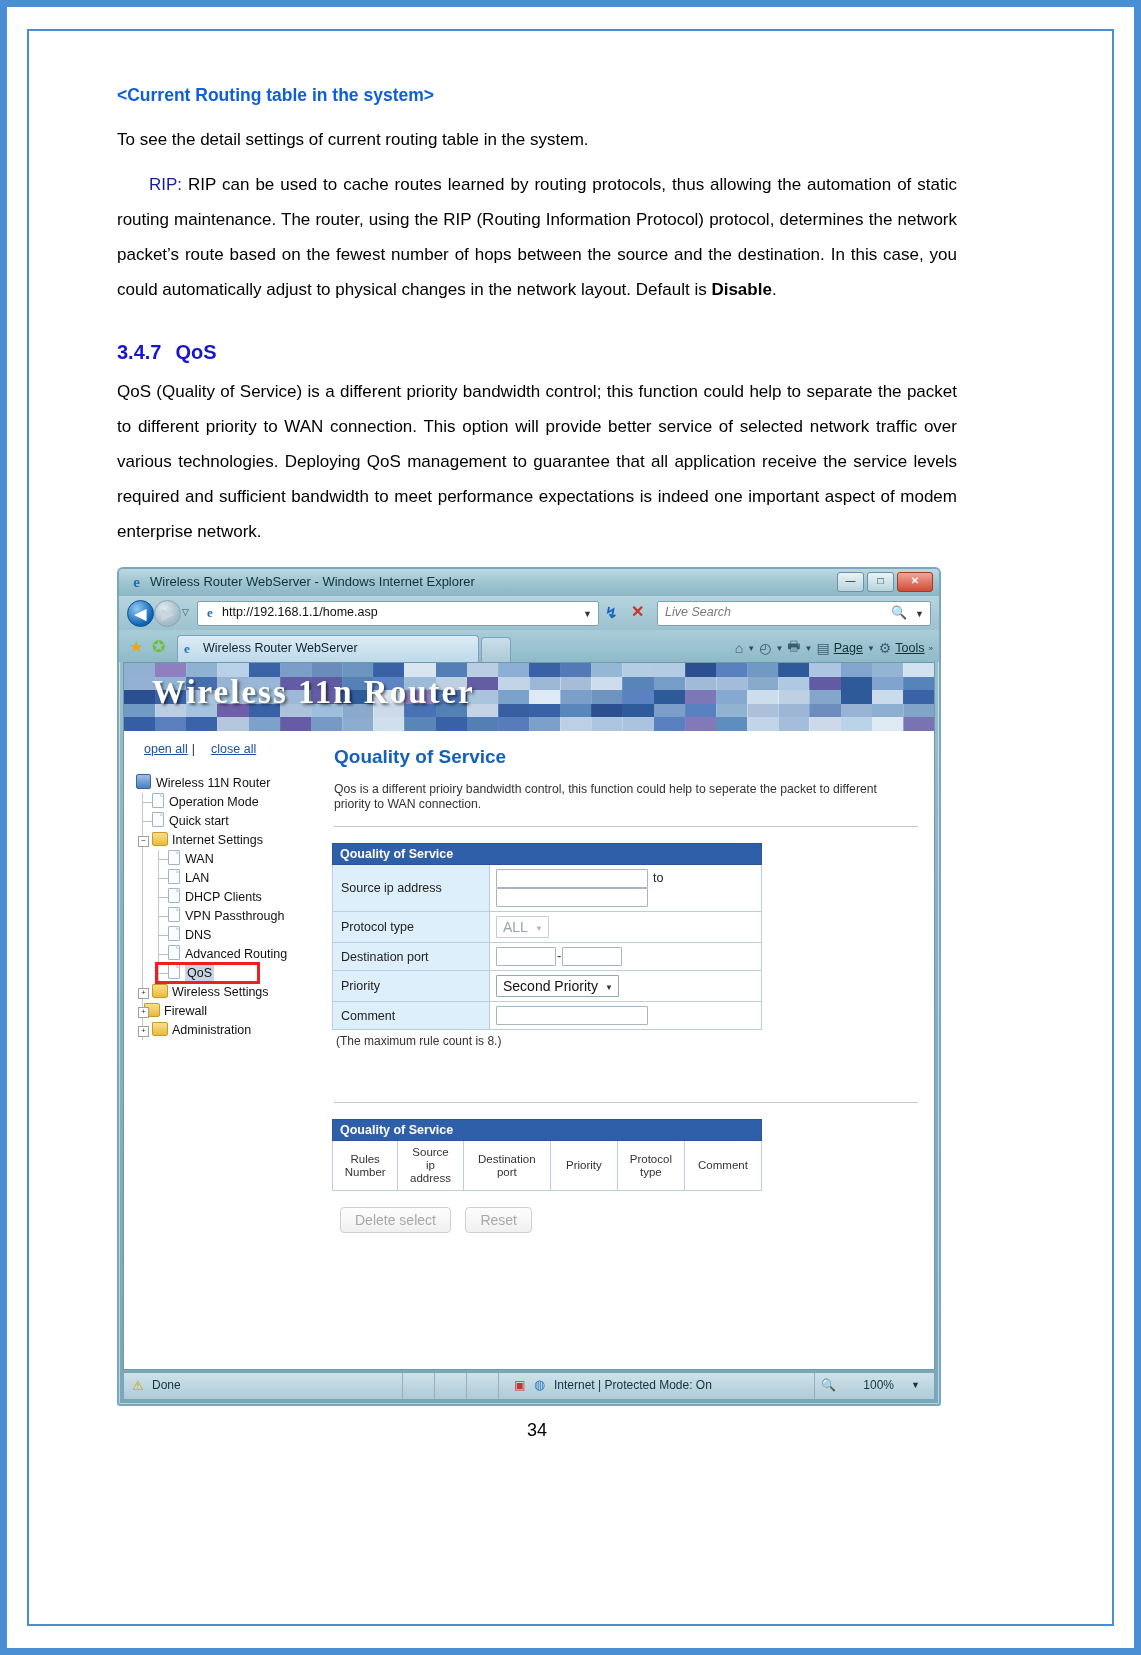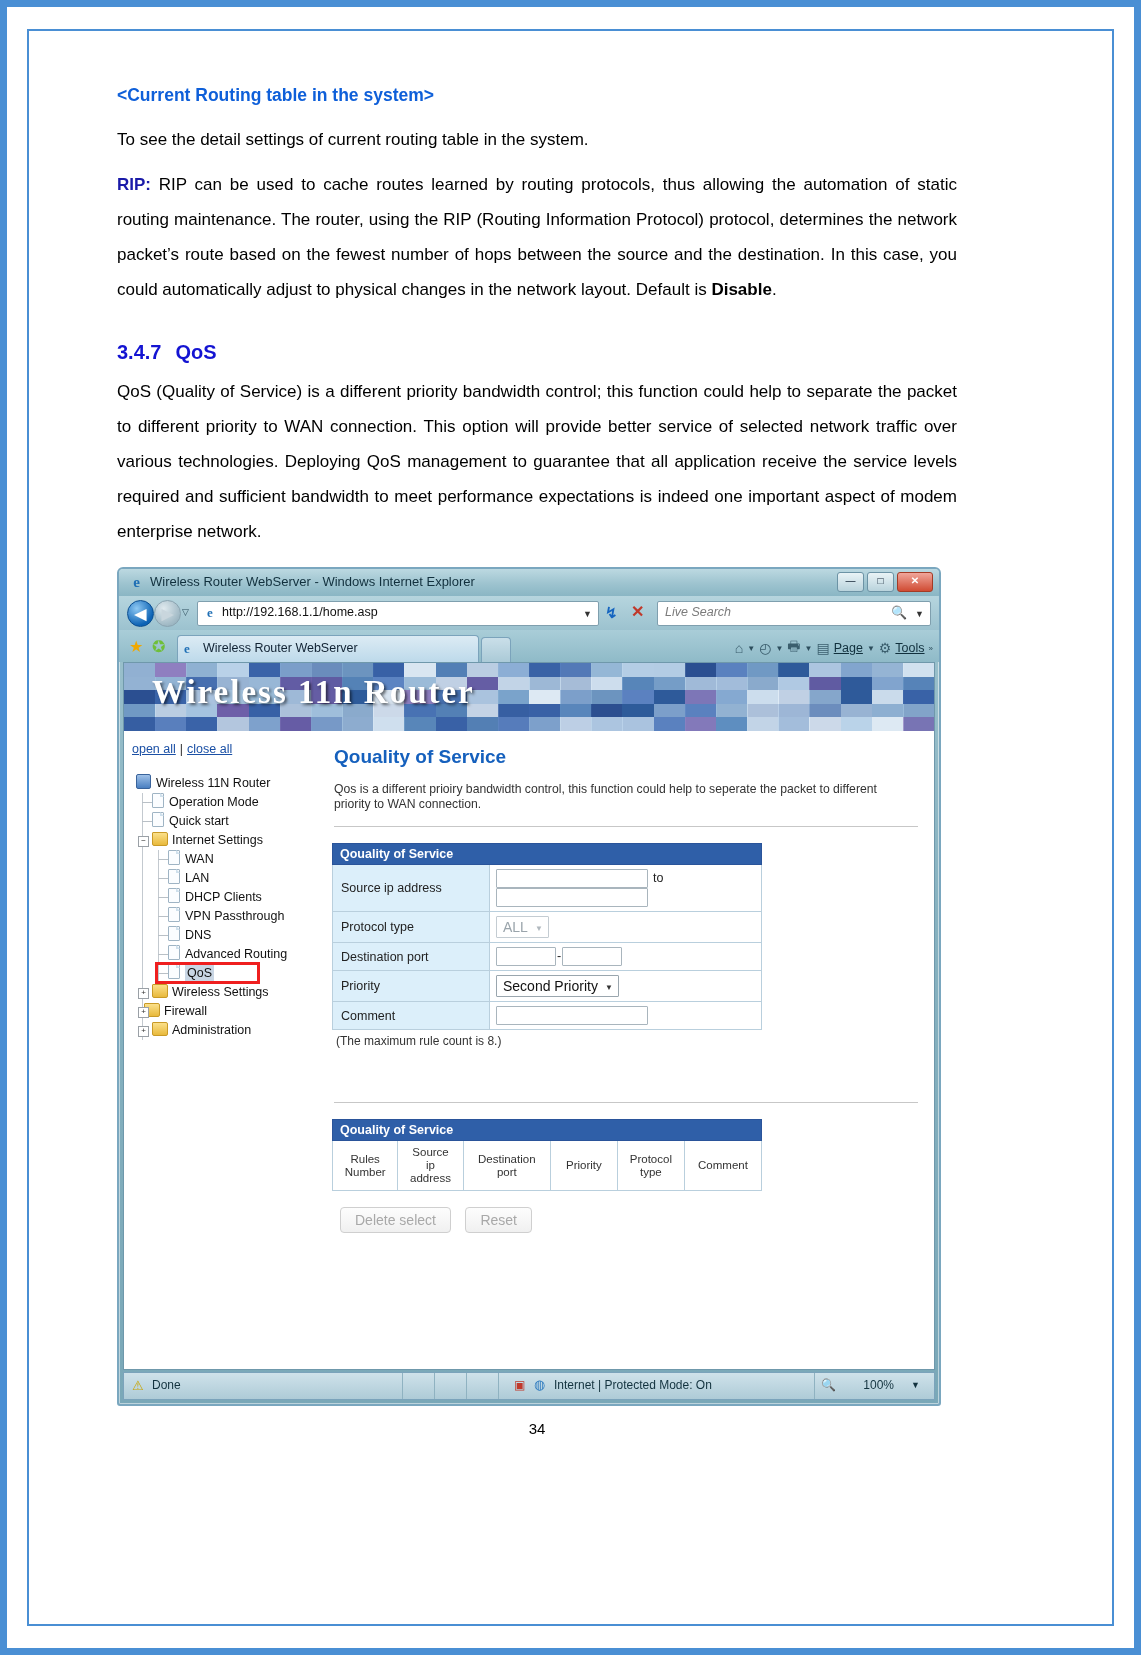--- a/index.html
+++ b/index.html
@@ -30,21 +30,21 @@
   .doc-head{
     color:#0e5fd9;font-weight:bold;font-size:17.5px;
     margin:0 0 16px 0;letter-spacing:0;
   }
   .doc-para{
     color:#000;font-size:17px;line-height:35px;
     margin:0 0 10px 0;text-align:justify;
   }
   .doc-para.just{text-align:justify;text-justify:inter-word;}
   .doc-para b{font-weight:bold;}
-  .rip-label{color:#1a1aa8;font-weight:bold;}
+  .rip-label{color:#1a1aa8;font-weight:normal;margin-left:32px;}
   .sec-head{
     color:#1414d2;font-weight:bold;font-size:20px;
     margin:34px 0 10px 0;
   }
   .sec-head .num{margin-right:14px;}
 
   
   #browser{
     position:relative;
     margin-top:18px;
@@ -170,21 +170,21 @@
     white-space:nowrap;
   }
 
   
   .pagebody{position:absolute;left:0;right:0;top:69px;bottom:0;background:#fff;}
   .sidebar{
     position:absolute;left:0;top:0;width:198px;bottom:0;
     padding:10px 0 0 8px;box-sizing:border-box;
   }
   .openclose{font-size:12.5px;margin-bottom:18px;}
-  .openclose a{color:#1b50a5;text-decoration:underline;cursor:pointer;}
+  .openclose a{color:#1b50a5;text-decoration:underline;cursor:pointer;margin-left:12px;}
   .openclose .sep{color:#333;margin:0 4px;}
   .tree{font-size:12.5px;color:#111;}
   .tnode{position:relative;height:19px;line-height:19px;white-space:nowrap;}
   .tnode .plus,.tnode .minus{
     position:absolute;width:9px;height:9px;top:5px;
     border:1px solid #9aa0a6;background:#fff;
     font-size:8px;line-height:7px;text-align:center;color:#333;
   }
   .tnode .dash{position:absolute;top:9px;width:11px;height:1px;background:#b9c0c6;}
   .tnode .vline{position:absolute;top:0;width:1px;height:19px;background:#c3c9cf;}
@@ -276,21 +276,21 @@
   .statusbar .warn{position:absolute;left:8px;top:5px;color:#c8a400;font-size:13px;}
   .statusbar .done{position:absolute;left:28px;top:5px;}
   .statusbar .zone{position:absolute;left:430px;top:5px;}
   .statusbar .globe{position:absolute;left:410px;top:4px;color:#2e7bbf;font-size:13px;}
   .statusbar .shield{position:absolute;left:390px;top:5px;color:#c0392b;font-size:12px;}
   .statusbar .zoom{position:absolute;right:40px;top:5px;}
   .statusbar .zmag{position:absolute;right:98px;top:5px;color:#2e7bbf;}
   .statusbar .zcar{position:absolute;right:14px;top:7px;font-size:9px;}
 
   .pagenum{
-    text-align:center;font-size:15px;color:#000;margin-top:14px;
+    text-align:center;font-size:18px;color:#000;margin-top:14px;
   }
 </style>
 </head>
 <body>
 
 <div id="page-frame">
   <div id="page-frame-inner"></div>
 
   <div id="page-content">
 

